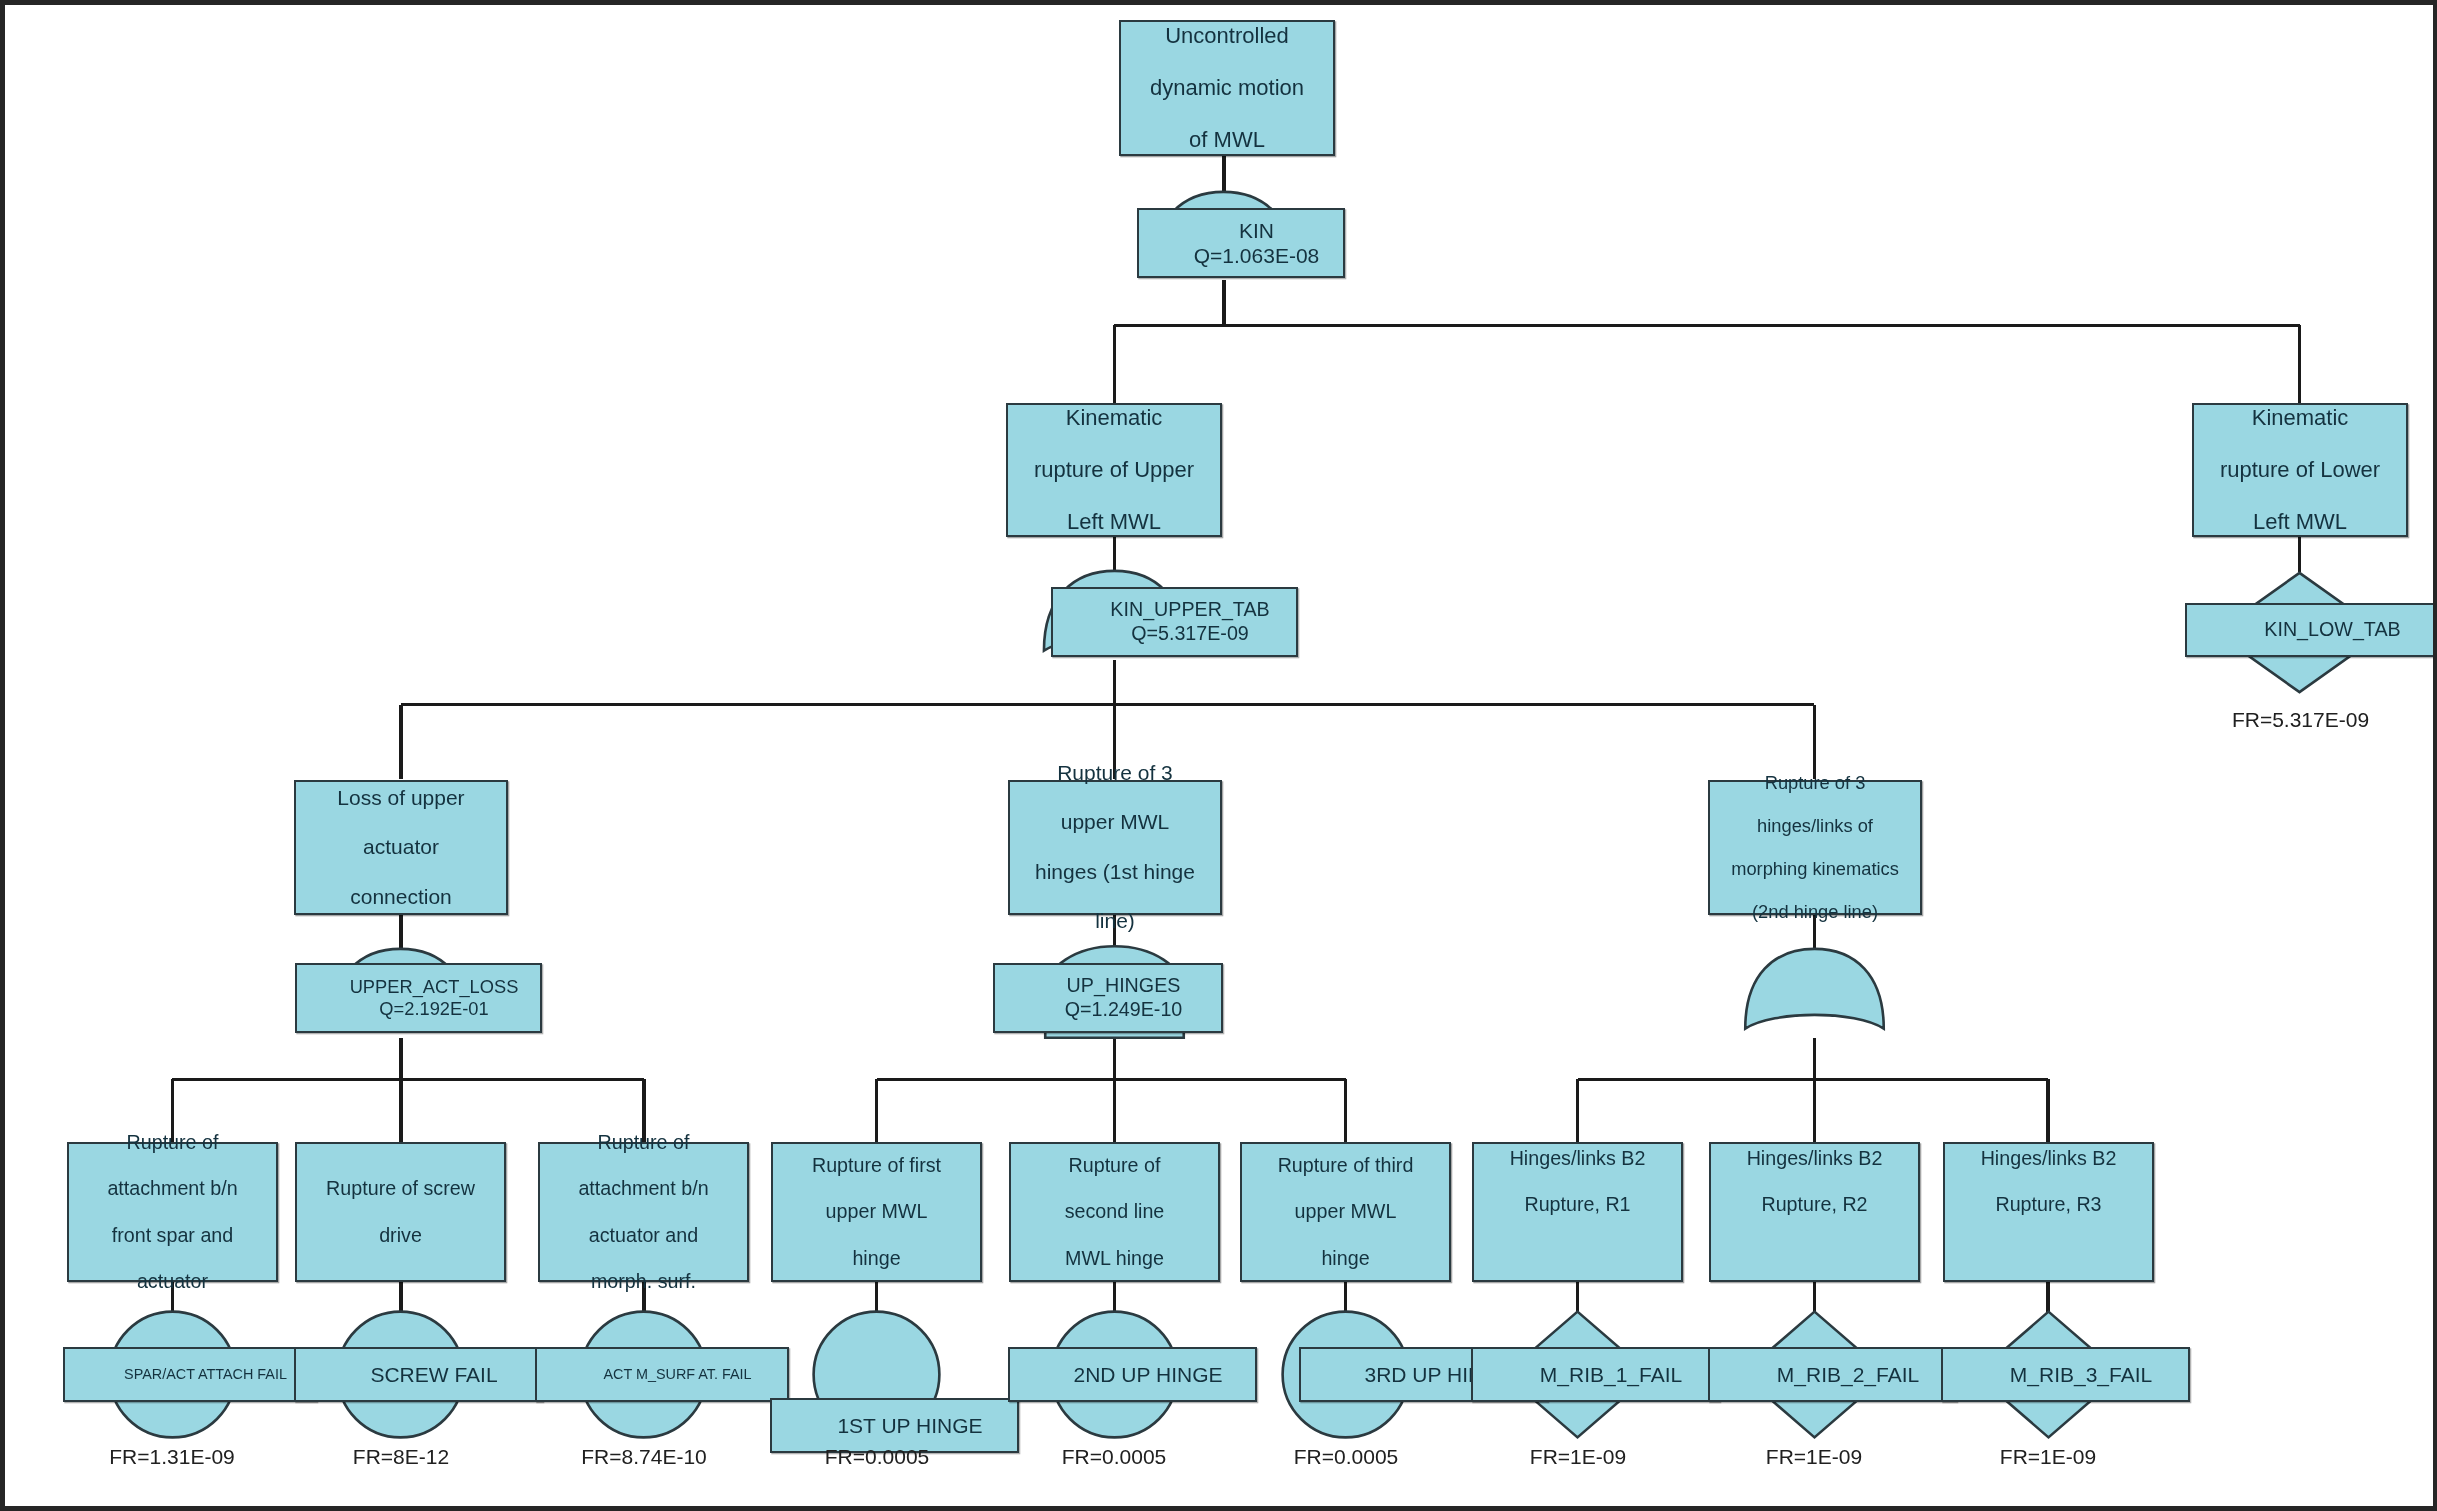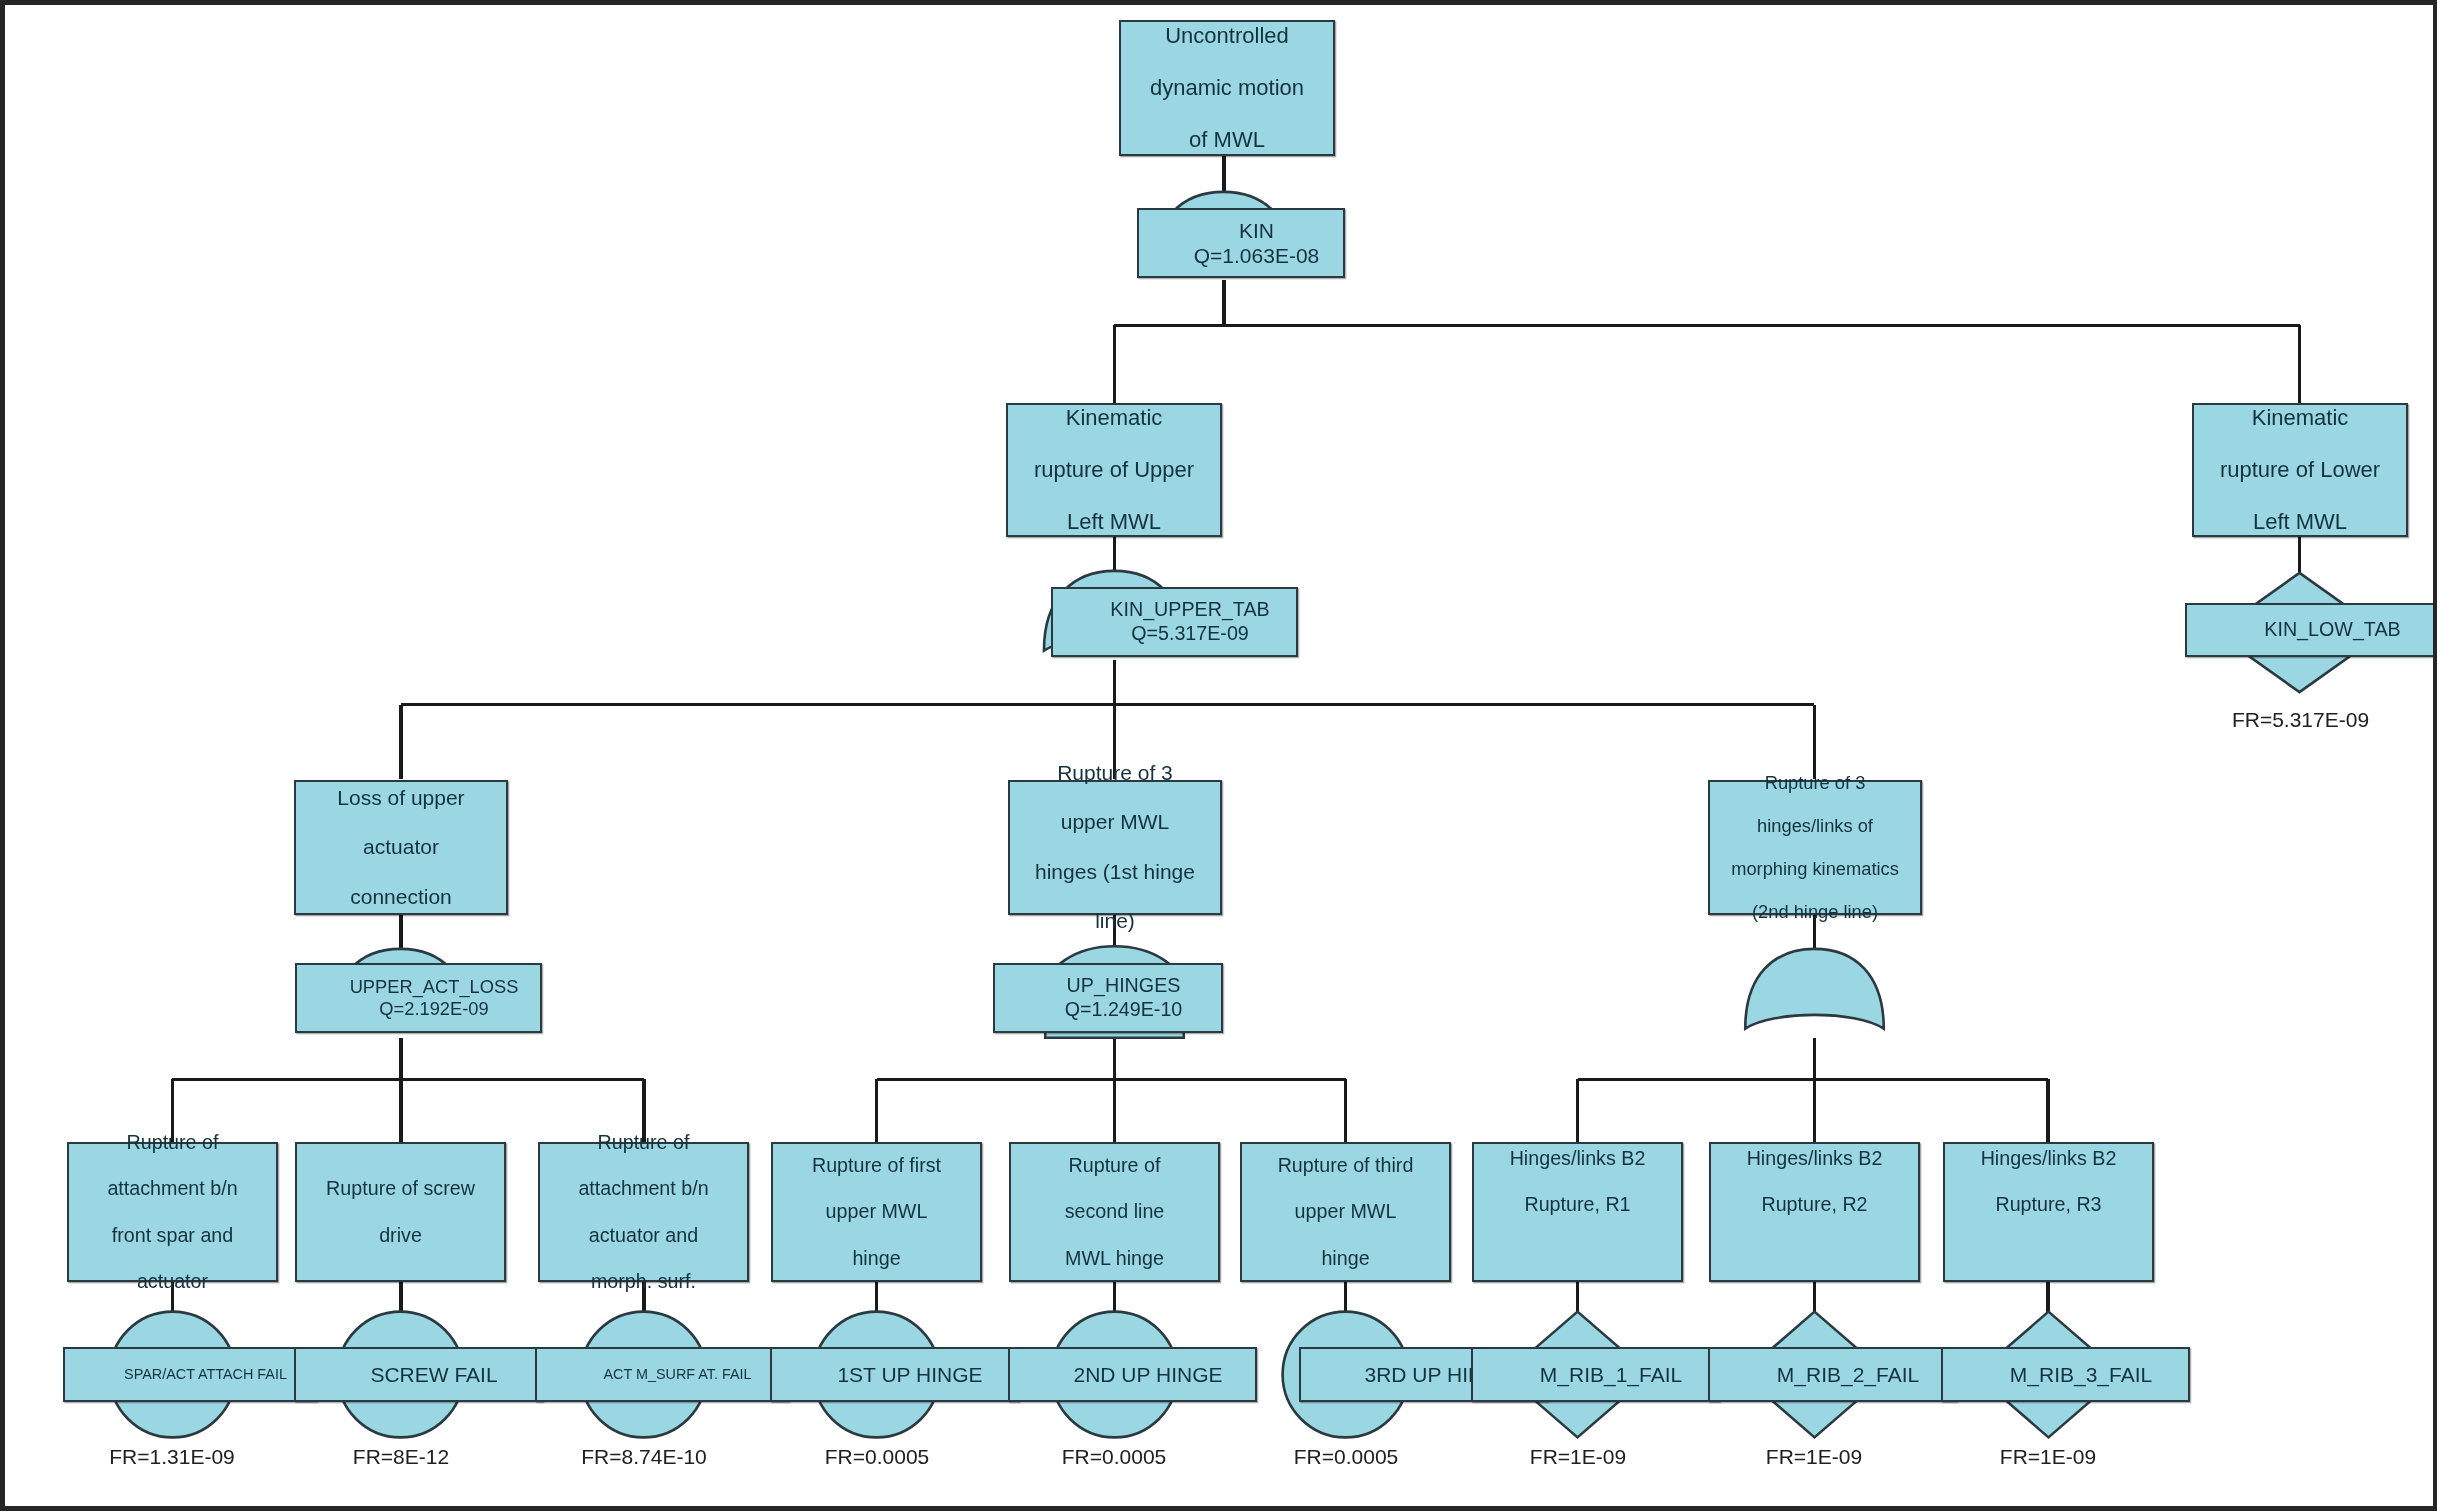--- a/index.html
+++ b/index.html
@@ -195,21 +195,21 @@
     </span>
   </div>
 
   <div class="gateshape" style="left:318px;top:940px;width:155px;height:98px;">
     <svg width="155" height="98" viewBox="0 0 236 150">
       <path d="M12 128 C12 46 56 6 118 6 C180 6 224 46 224 128 C180 100 56 100 12 128 Z" fill="#9ad7e2" stroke="#2b3a40" stroke-width="4"></path>
     </svg>
   </div>
   <div class="gatelabel t28" style="left:290px;top:958px;width:212px;height:66px;font-size:18.3px;">
     <div>UPPER_ACT_LOSS</div>
-    <div>Q=2.192E-09</div>
+    <div>Q=2.192E-01</div>
   </div>
 
   <div class="gateshape" style="left:1032px;top:940px;width:155px;height:98px;">
     <svg width="155" height="98" viewBox="0 0 236 150">
       <path d="M12 142 L12 72 A106 70 0 0 1 224 72 L224 142 Z" fill="#9ad7e2" stroke="#2b3a40" stroke-width="4"></path>
     </svg>
   </div>
   <div class="gatelabel t30" style="left:988px;top:958px;width:195px;height:66px;">
     <div>UP_HINGES</div>
     <div>Q=1.249E-10</div>
@@ -311,21 +311,21 @@
   <div class="gatelabel t22" style="left:530px;top:1342px;width:219px;height:51px;font-size:14.4px;">
     <div>ACT M_SURF AT. FAIL</div>
   </div>
   <div class="frtext t32" style="left:508px;top:1440px;width:262px;">FR=8.74E-10</div>
 
   <div class="gateshape" style="left:806px;top:1304px;width:131px;height:131px;">
     <svg width="131" height="131" viewBox="0 0 200 200">
           <circle cx="100" cy="100" r="96" fill="#9ad7e2" stroke="#2b3a40" stroke-width="4"></circle>
         </svg>
   </div>
-  <div class="gatelabel t32" style="left:765px;top:1342px;width:214px;height:51px;">
+  <div class="gatelabel t32" style="left:765px;top:1393px;width:214px;height:51px;">
     <div>1ST UP HINGE</div>
   </div>
   <div class="frtext t32" style="left:741px;top:1440px;width:262px;">FR=0.0005</div>
 
   <div class="gateshape" style="left:1044px;top:1304px;width:131px;height:131px;">
     <svg width="131" height="131" viewBox="0 0 200 200">
           <circle cx="100" cy="100" r="96" fill="#9ad7e2" stroke="#2b3a40" stroke-width="4"></circle>
         </svg>
   </div>
   <div class="gatelabel t32" style="left:1003px;top:1342px;width:214px;height:51px;">

